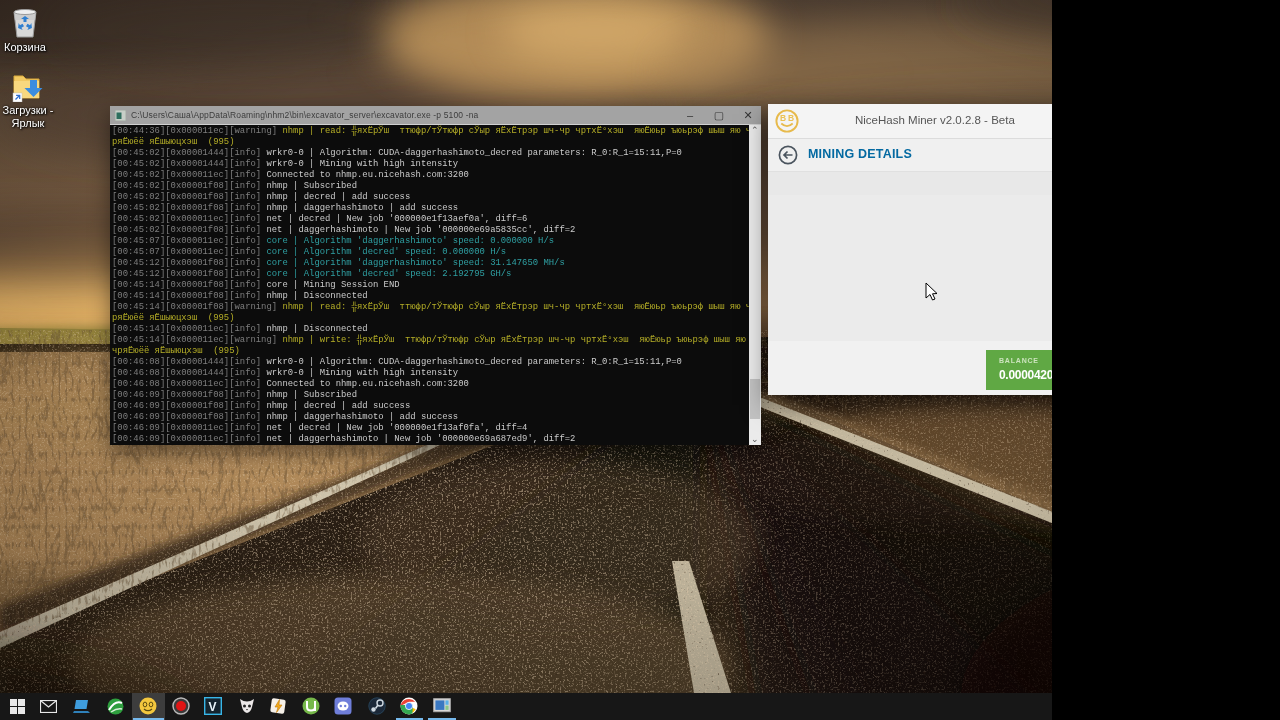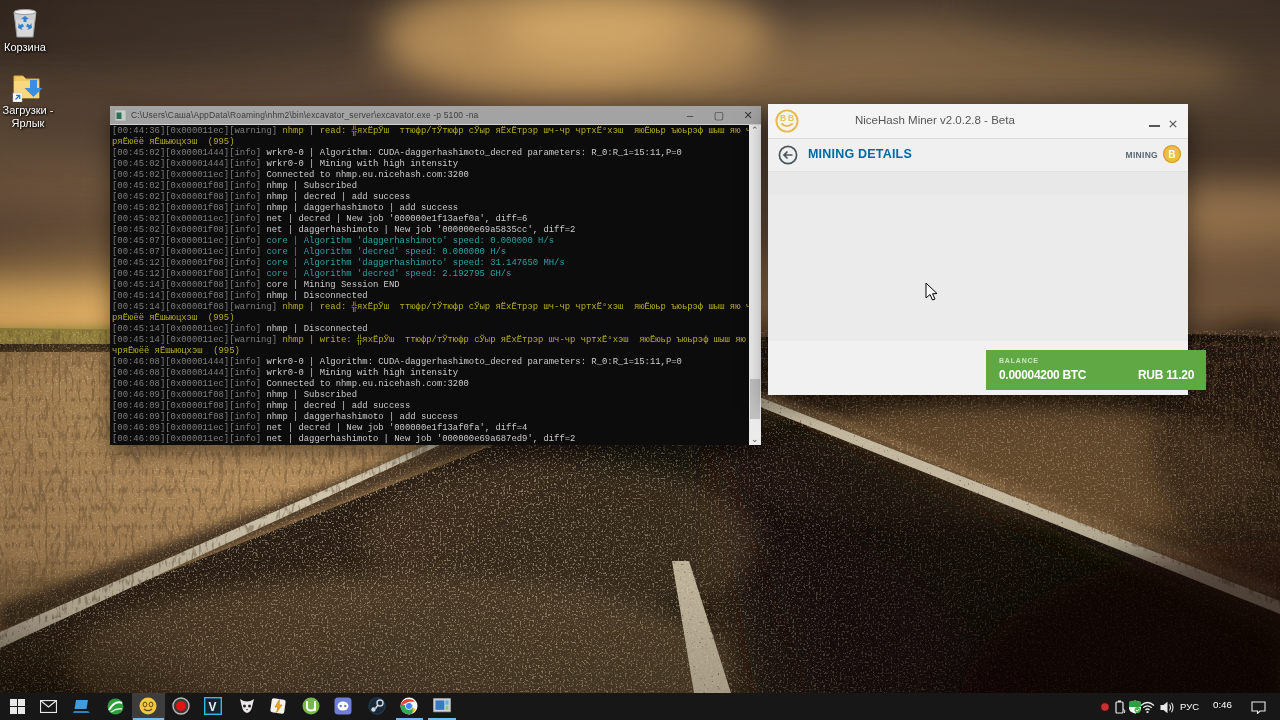--- a/index.html
+++ b/index.html
@@ -1,16 +1,16 @@
 <!DOCTYPE html>
 <html><head>
 <meta charset="utf-8">
 <style>
   html,body{margin:0;padding:0;background:#000;}
-  #screen{position:relative;width:1280px;height:720px;overflow:hidden;font-family:"Liberation Sans",sans-serif;}
+  #screen{position:relative;width:1052px;height:720px;overflow:hidden;font-family:"Liberation Sans",sans-serif;}
   #bg{position:absolute;left:0;top:0;}
   
   #console{position:absolute;left:110px;top:106px;width:651px;height:339px;
     box-shadow:0 8px 20px rgba(0,0,0,0.45);}
   #ctitle{position:absolute;left:0;top:0;width:651px;height:18px;background:#a3a3a3;border-bottom:1px solid #d0d0d0;}
   #ctitle .ttext{position:absolute;left:21px;top:4px;font-size:8.5px;color:#3c3c3c;white-space:nowrap;letter-spacing:0.15px;}
   #cbody{position:absolute;left:0;top:19px;width:639px;height:320px;background:#0c0c0c;overflow:hidden;}
   #cpre{position:absolute;left:2px;top:1px;margin:0;font-family:"Liberation Mono",monospace;font-size:8.9px;line-height:11px;letter-spacing:0;white-space:pre;color:#cccccc;}
   #cpre .g{color:#7e7e7e;} #cpre .y{color:#b5ae27;} #cpre .t{color:#2fa0a3;} #cpre .w{color:#cccccc;}
   #cscroll{position:absolute;right:0;top:19px;width:12px;height:320px;background:#ebebeb;}

